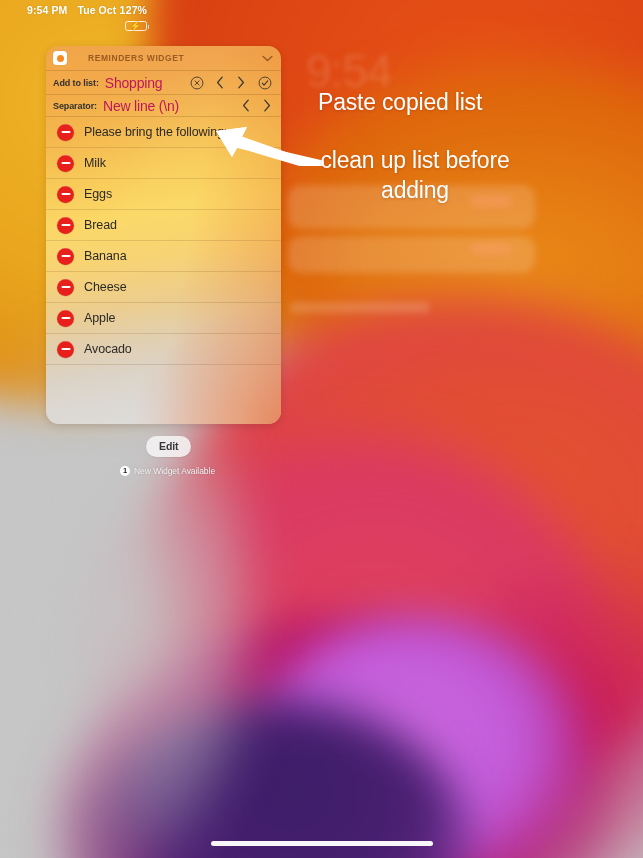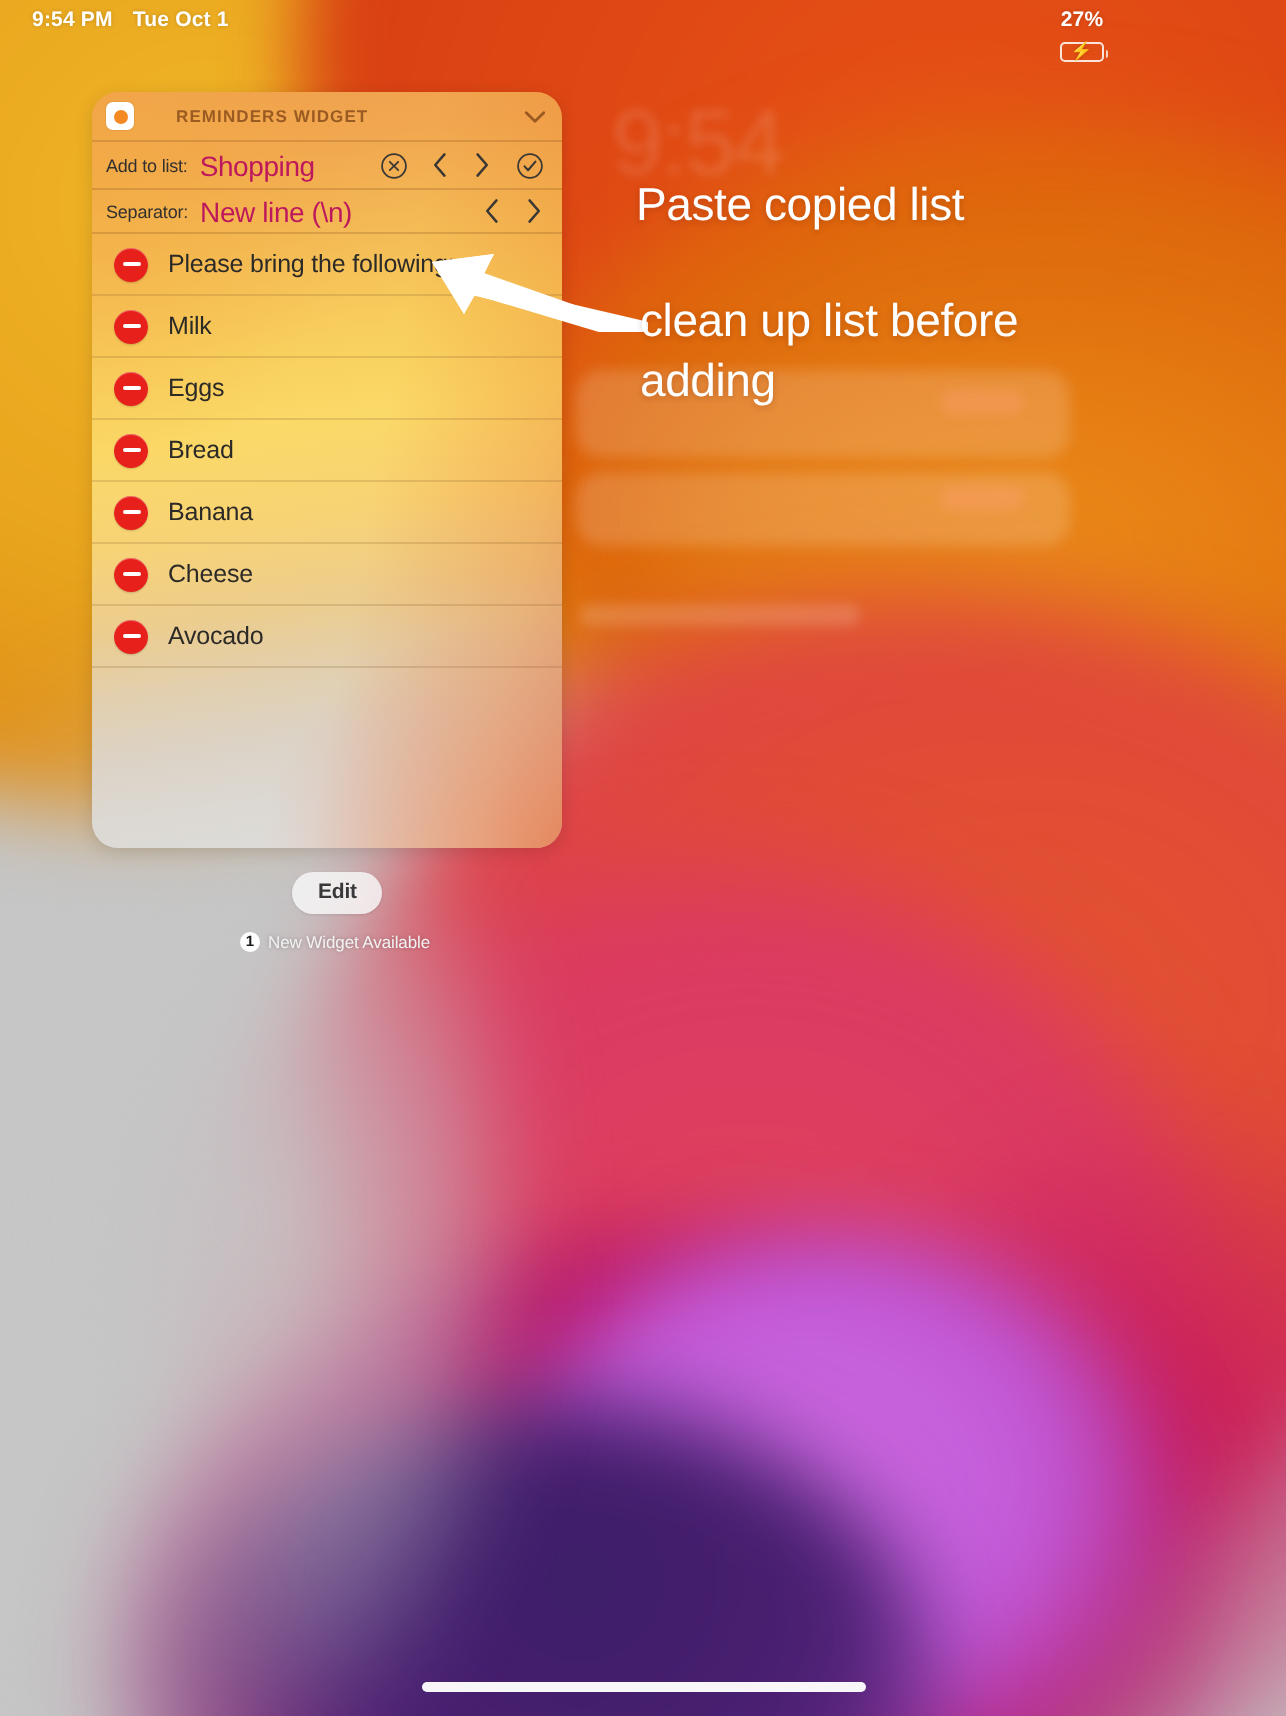--- a/index.html
+++ b/index.html
@@ -79,22 +79,22 @@
     filter: blur(22px);
   }
   .b-greyLeft {
     left:-80px; top:330px; width:330px; height:560px;
     background: radial-gradient(ellipse at 60% 50%, #c6c6c6 0%, rgba(198,198,198,0) 78%);
     filter: blur(26px);
   }
 
   
   .statusbar {
-    position:absolute; left:0; top:0; width:568px; height:20px;
-    display:flex; align-items:center; justify-content:space-between;
+    position:absolute; left:11px; top:0; width:568px; height:20px;
+    display:flex; align-items:center; 
     padding:0 16px;
     color:#fff; font-size:10.5px; font-weight:bold;
     letter-spacing:.1px;
     z-index:40;
     text-shadow:0 0 2px rgba(0,0,0,.18);
   }
   .sb-left { display:flex; gap:10px; align-items:center; }
   .sb-right { display:flex; gap:5px; align-items:center;flex-direction:column; }
   .wifi-ico { display:inline-block; width:13px; height:10px; position:relative; }
   .batt {
@@ -203,21 +203,21 @@
 
   
   .cfg-row {
     display:flex; align-items:center; gap:6px;
     padding:0 7px; flex:none;
     border-bottom:.5px solid rgba(120,70,20,.22);
   }
   .cfg-row.r1 { height:24px; }
   .cfg-row.r2 { height:22px; }
   .cfg-lab {
-    font-size:9px; font-weight:normal; color:#33312e; flex:none;
+    font-size:9px; font-weight:bold; color:#33312e; flex:none;
     letter-spacing:-.1px;
   }
   .cfg-val {
     font-size:14px; color:#be185d; flex:1; font-weight:400;
     letter-spacing:-.2px; white-space:nowrap; overflow:hidden;
   }
   .cfg-ctrls { display:flex; align-items:center; gap:11px; flex:none; padding-right:2px; }
   .ic-btn {
     width:15px; height:15px; display:flex; align-items:center; justify-content:center;
     color:#3a3734;
@@ -268,21 +268,21 @@
   .nw-txt { font-size:8.5px; color:#f2f2f2; font-weight:500; letter-spacing:-.05px;
             text-shadow:0 0 2px rgba(0,0,0,.25); }
 
   
   .anno {
     position:absolute; color:#fff; z-index:30;
     font-size:23px; letter-spacing:-.2px; line-height:1.3;
     text-shadow:0 1px 3px rgba(80,20,0,.22);
   }
   .anno-1 { left:318px; top:88px; }
-  .anno-2 { left:320px; top:146px; width:190px; }
+  .anno-2 { left:320px; top:146px; width:190px; text-align:center; }
   .arrow-svg { position:absolute; left:214px; top:120px; z-index:29; }
 
   
   .home-ind {
     position:absolute; left:50%; transform:translateX(-50%);
     bottom:12px; width:222px; height:5px; border-radius:3px;
     background:#fff; z-index:35; opacity:.96;
   }
 </style>
 </head>
@@ -415,20 +415,24 @@
         <div class="li-row">
           <span class="del-btn"></span>
           <span class="li-txt">Banana</span>
         </div>
         <div class="li-row">
           <span class="del-btn"></span>
           <span class="li-txt">Cheese</span>
         </div>
         <div class="li-row">
           <span class="del-btn"></span>
+          <span class="li-txt">Apple</span>
+        </div>
+        <div class="li-row">
+          <span class="del-btn"></span>
           <span class="li-txt">Avocado</span>
         </div>
         <div class="li-row blank"></div>
       </div>
 
     </div>
   </div>
 
   <div class="edit-btn">Edit</div>
 

